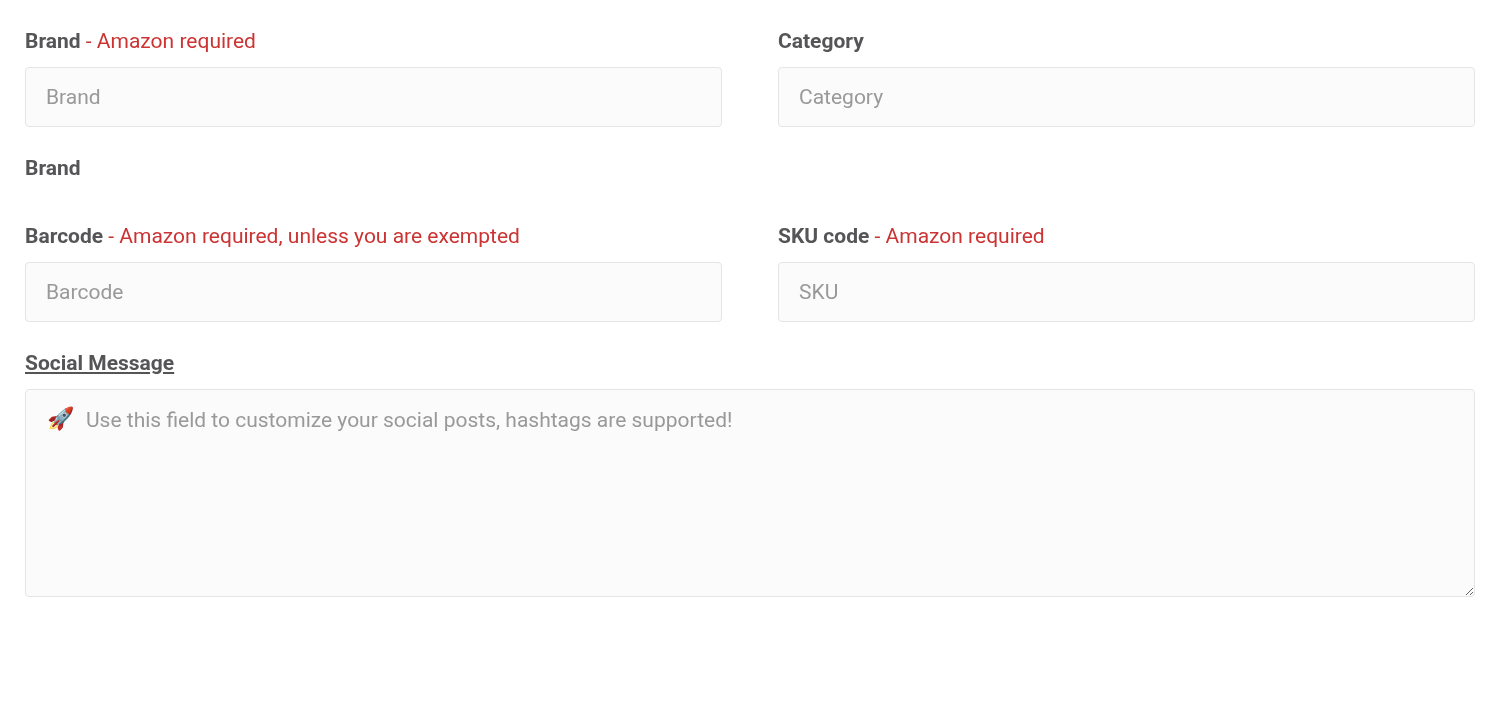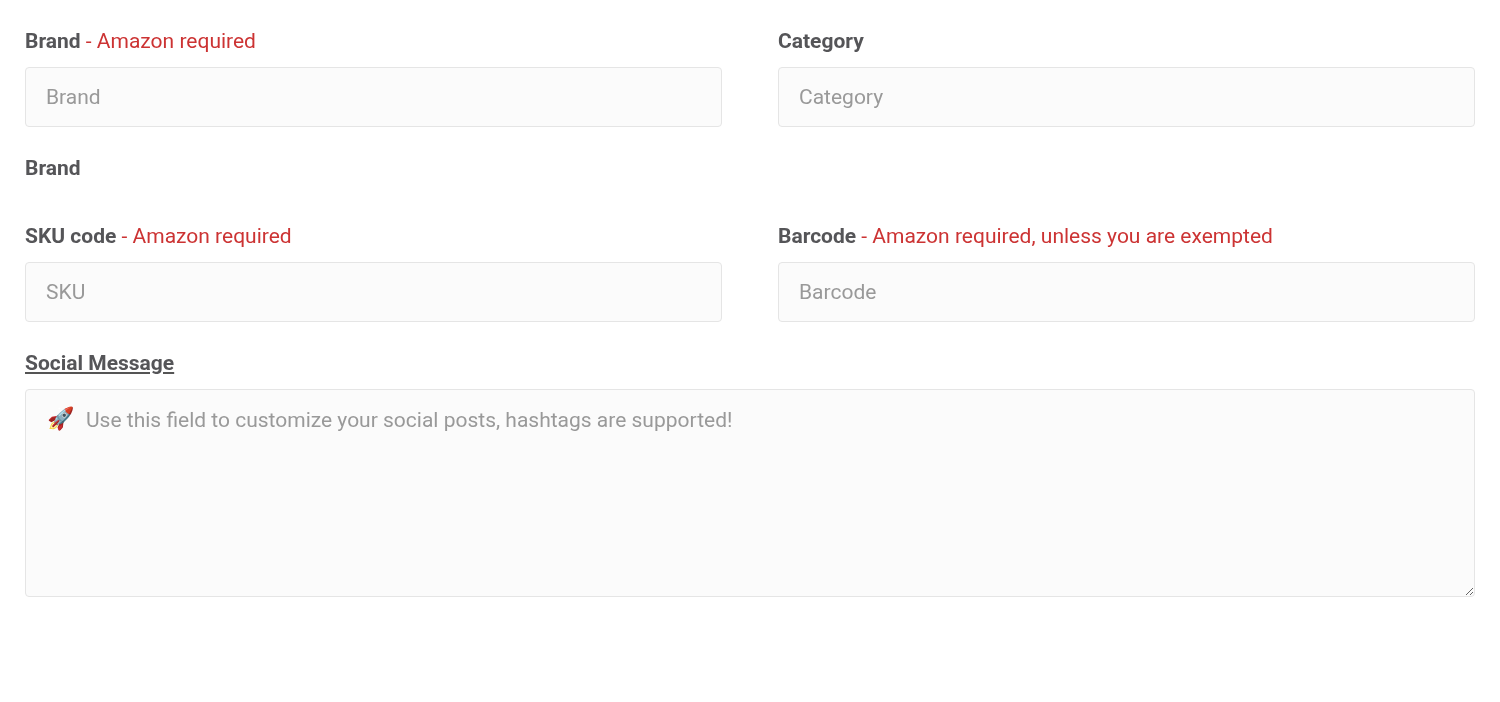--- a/index.html
+++ b/index.html
@@ -105,29 +105,29 @@
   <div class="form-group full">
     <div class="label-line">
       <span class="label-main">Brand</span>
     </div>
   </div>
 </div>
 
 <div class="form-row">
   <div class="form-group">
     <div class="label-line">
+      <span class="label-main">Barcode</span><span class="label-hint"> - Amazon required, unless you are exempted</span>
+    </div>
+    <input type="text" class="text-input" placeholder="Barcode" style="">
+  </div>
+  <div class="form-group">
+    <div class="label-line">
       <span class="label-main">SKU code</span><span class="label-hint"> - Amazon required</span>
     </div>
     <input type="text" class="text-input" placeholder="SKU" style="">
-  </div>
-  <div class="form-group">
-    <div class="label-line">
-      <span class="label-main">Barcode</span><span class="label-hint"> - Amazon required, unless you are exempted</span>
-    </div>
-    <input type="text" class="text-input" placeholder="Barcode" style="">
   </div>
 </div>
 
 <div class="form-row" style="margin-bottom:0;text-decoration:underline;">
   <div class="form-group full">
     <div class="label-line">
       <span class="label-main">Social Message</span>
     </div>
     <div class="textarea-wrap">
       <span class="rocket-icon">🚀</span>

